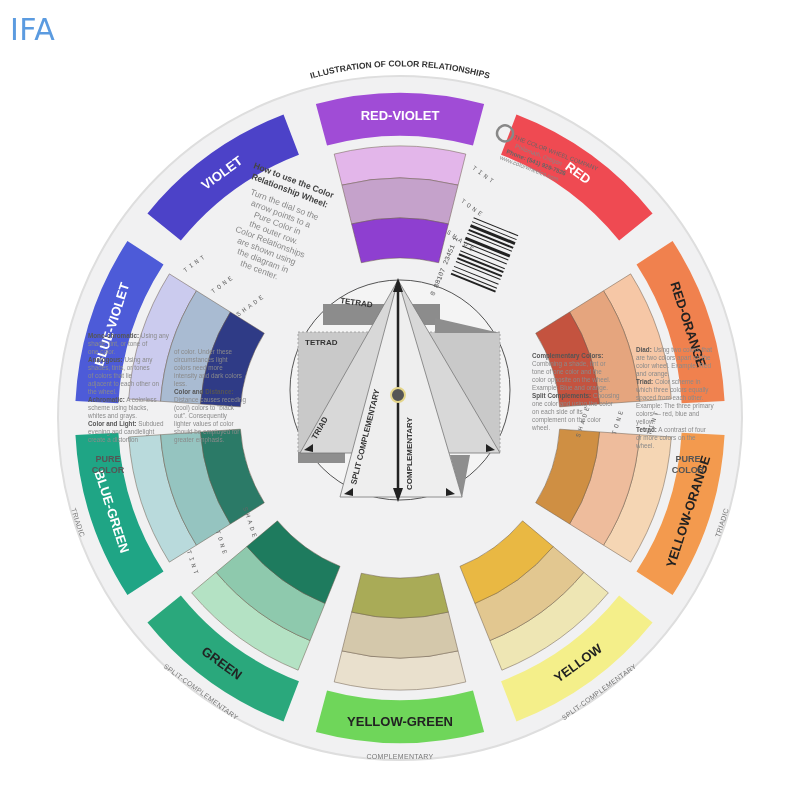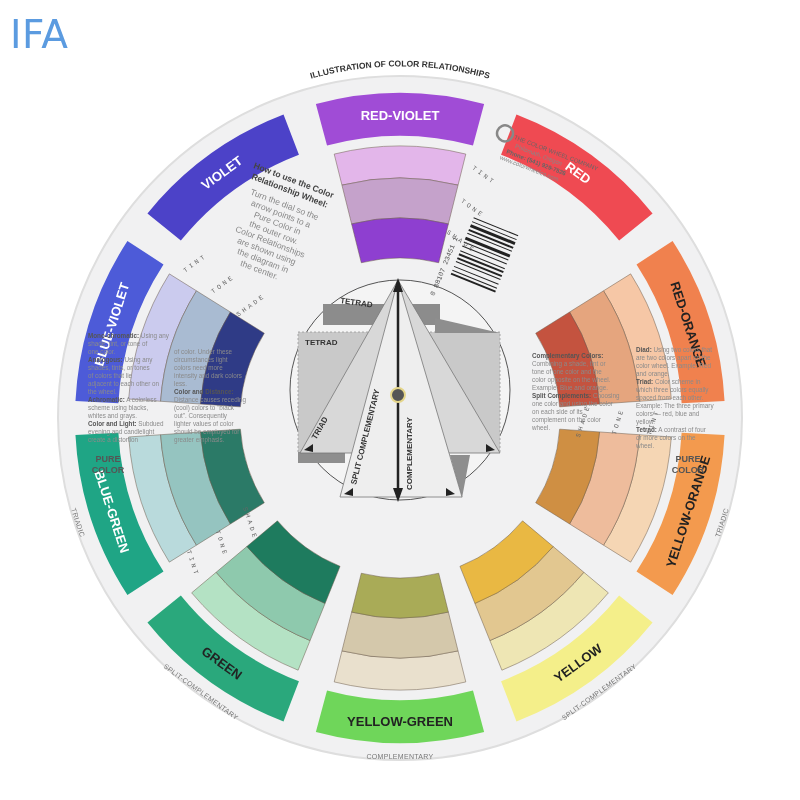--- a/index.html
+++ b/index.html
@@ -1,17 +1,17 @@
 <!DOCTYPE html>
 <html><head>
 <meta charset="utf-8">
 <style>
   html, body { margin:0; padding:0; background:#ffffff; }
   body { width:800px; height:800px; position:relative; overflow:hidden; font-family:"Liberation Sans", sans-serif; }
-  .watermark { position:absolute; left:10px; top:12px; font-size:39px; color:#5b9be0; font-family:"DejaVu Sans", sans-serif; letter-spacing:0.5px; }
+  .watermark { position:absolute; left:10px; top:12px; font-size:30px; color:#5b9be0; font-family:"DejaVu Sans", sans-serif; letter-spacing:0.5px; }
   svg#wheel { position:absolute; left:0; top:0; }
   .seg-label { font-family:"Liberation Sans", sans-serif; font-weight:bold; font-size:13px; }
   .small-cap { font-family:"Liberation Sans", sans-serif; font-size:7px; fill:#777; letter-spacing:0.3px; }
   .pure-cap { font-family:"Liberation Sans", sans-serif; font-size:9px; fill:#555; font-weight:bold; }
   .note { font-family:"Liberation Sans", sans-serif; font-size:6.3px; fill:#8a8a8a; }
   .ctr-text { font-family:"Liberation Sans", sans-serif; font-size:8px; font-weight:bold; fill:#333; }
 </style>
 </head>
 <body>
 

